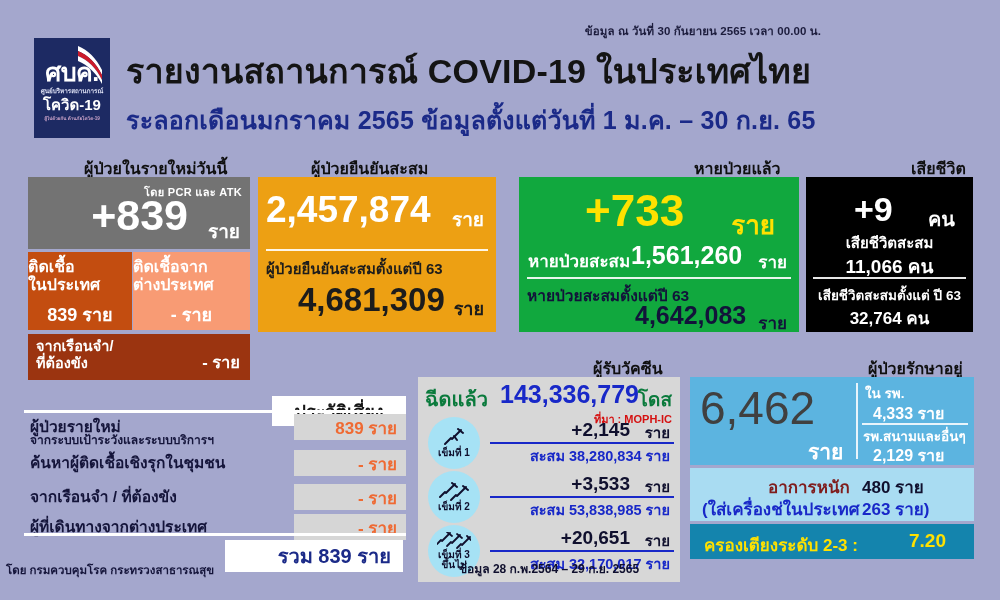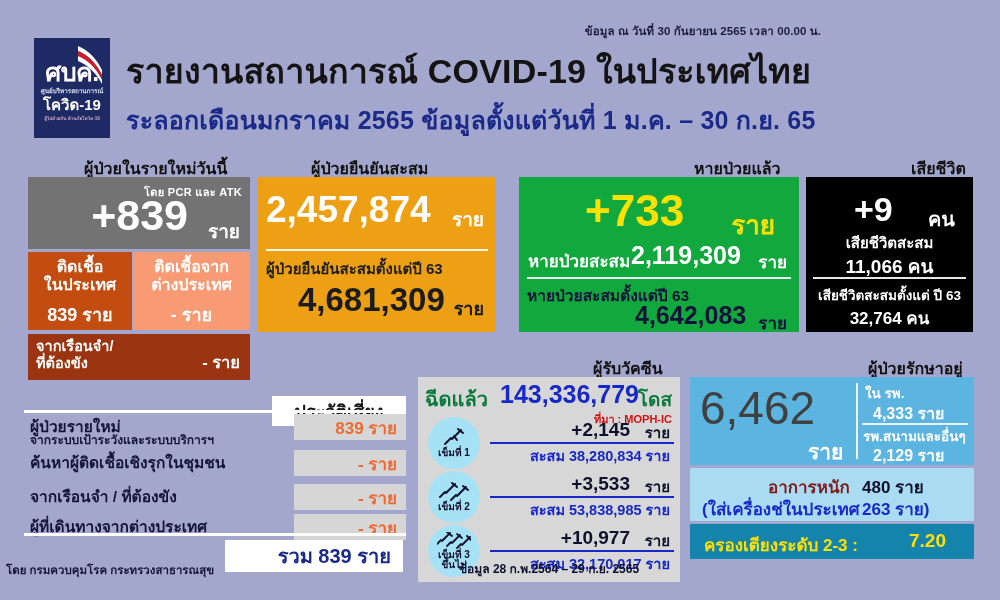--- a/index.html
+++ b/index.html
@@ -56,21 +56,21 @@
   #b1-top {
     left: 28px; top: 177px; width: 222px; height: 72px;
     background: #737373; color: #fff;
   }
   #b1-top .pcr { position:absolute; right:8px; top:6px; font-size:11px; font-weight:800; letter-spacing:.3px;}
   #b1-top .num { position:absolute; right:62px; top:17px; font-size:43px; font-weight:800; line-height:1;}
   #b1-top .unit{ position:absolute; right:10px; top:39px; font-size:19px; font-weight:800;}
 
   #b1-l { left:28px; top:252px; width:104px; height:78px; background:#c34d10; color:#fff;}
   #b1-r { left:133px; top:252px; width:117px; height:78px; background:#f89b74; color:#fff;}
-  .b1cell .t { text-align:center; font-size:16px; font-weight:800; line-height:1.12; padding-top:6px;font-family:Liberation Serif, serif;}
+  .b1cell .t { text-align:left; font-size:16px; font-weight:800; line-height:1.12; padding-top:6px;font-family:Liberation Serif, serif;}
   .b1cell .v { text-align:center; font-size:18px; font-weight:800; padding-top:6px;}
 
   #b1-prison {
     left:28px; top:334px; width:222px; height:46px; background:#9b3410; color:#fff;text-decoration:underline;
   }
   #b1-prison .t { position:absolute; left:8px; top:4px; font-size:14.5px; font-weight:800; line-height:1.18;}
   #b1-prison .v { position:absolute; right:10px; bottom:5px; font-size:16.5px; font-weight:800;}
 
   
   #b2 { left:258px; top:177px; width:238px; height:155px; background:#eda013; color:#fff;}
@@ -228,21 +228,21 @@
     <div class="rule"></div>
     <div class="sub">ผู้ป่วยยืนยันสะสมตั้งแต่ปี 63</div>
     <div class="big2">4,681,309</div>
     <div class="bigu2">ราย</div>
   </div>
 
   <div class="box" id="b3">
     <div class="big">+733</div>
     <div class="bigu">ราย</div>
     <div class="r2l">หายป่วยสะสม</div>
-    <div class="r2v">2,119,309</div>
+    <div class="r2v">1,561,260</div>
     <div class="r2u">ราย</div>
     <div class="rule"></div>
     <div class="sub">หายป่วยสะสมตั้งแต่ปี 63</div>
     <div class="big2">4,642,083</div>
     <div class="bigu2">ราย</div>
   </div>
 
   <div class="box" id="b4">
     <div class="big">+9</div>
     <div class="bigu">คน</div>
@@ -334,21 +334,21 @@
             <line x1="25" y1="6" x2="20" y2="2"></line>
             <line x1="14" y1="10" x2="10" y2="14"></line>
           <line x1="33" y1="5" x2="25" y2="13"></line>
             <line x1="34" y1="8" x2="30" y2="4"></line>
             <line x1="24" y1="12" x2="20" y2="16"></line>
         </g>
       </svg>
       <div class="lbl">เข็มที่ 3<br>ขึ้นไป</div>
     </div>
     <div class="vax-row" style="top:150px;">
-      <div class="plus">+10,977</div>
+      <div class="plus">+20,651</div>
       <div class="pu">ราย</div>
       <div class="ln"></div>
       <div class="cum">สะสม 32,170,017 ราย</div>
     </div>
 
     <div class="foot">ข้อมูล 28 ก.พ.2564 – 29 ก.ย. 2565</div>
   </div>
 
   <div id="tr">
     <div id="tr-main">

